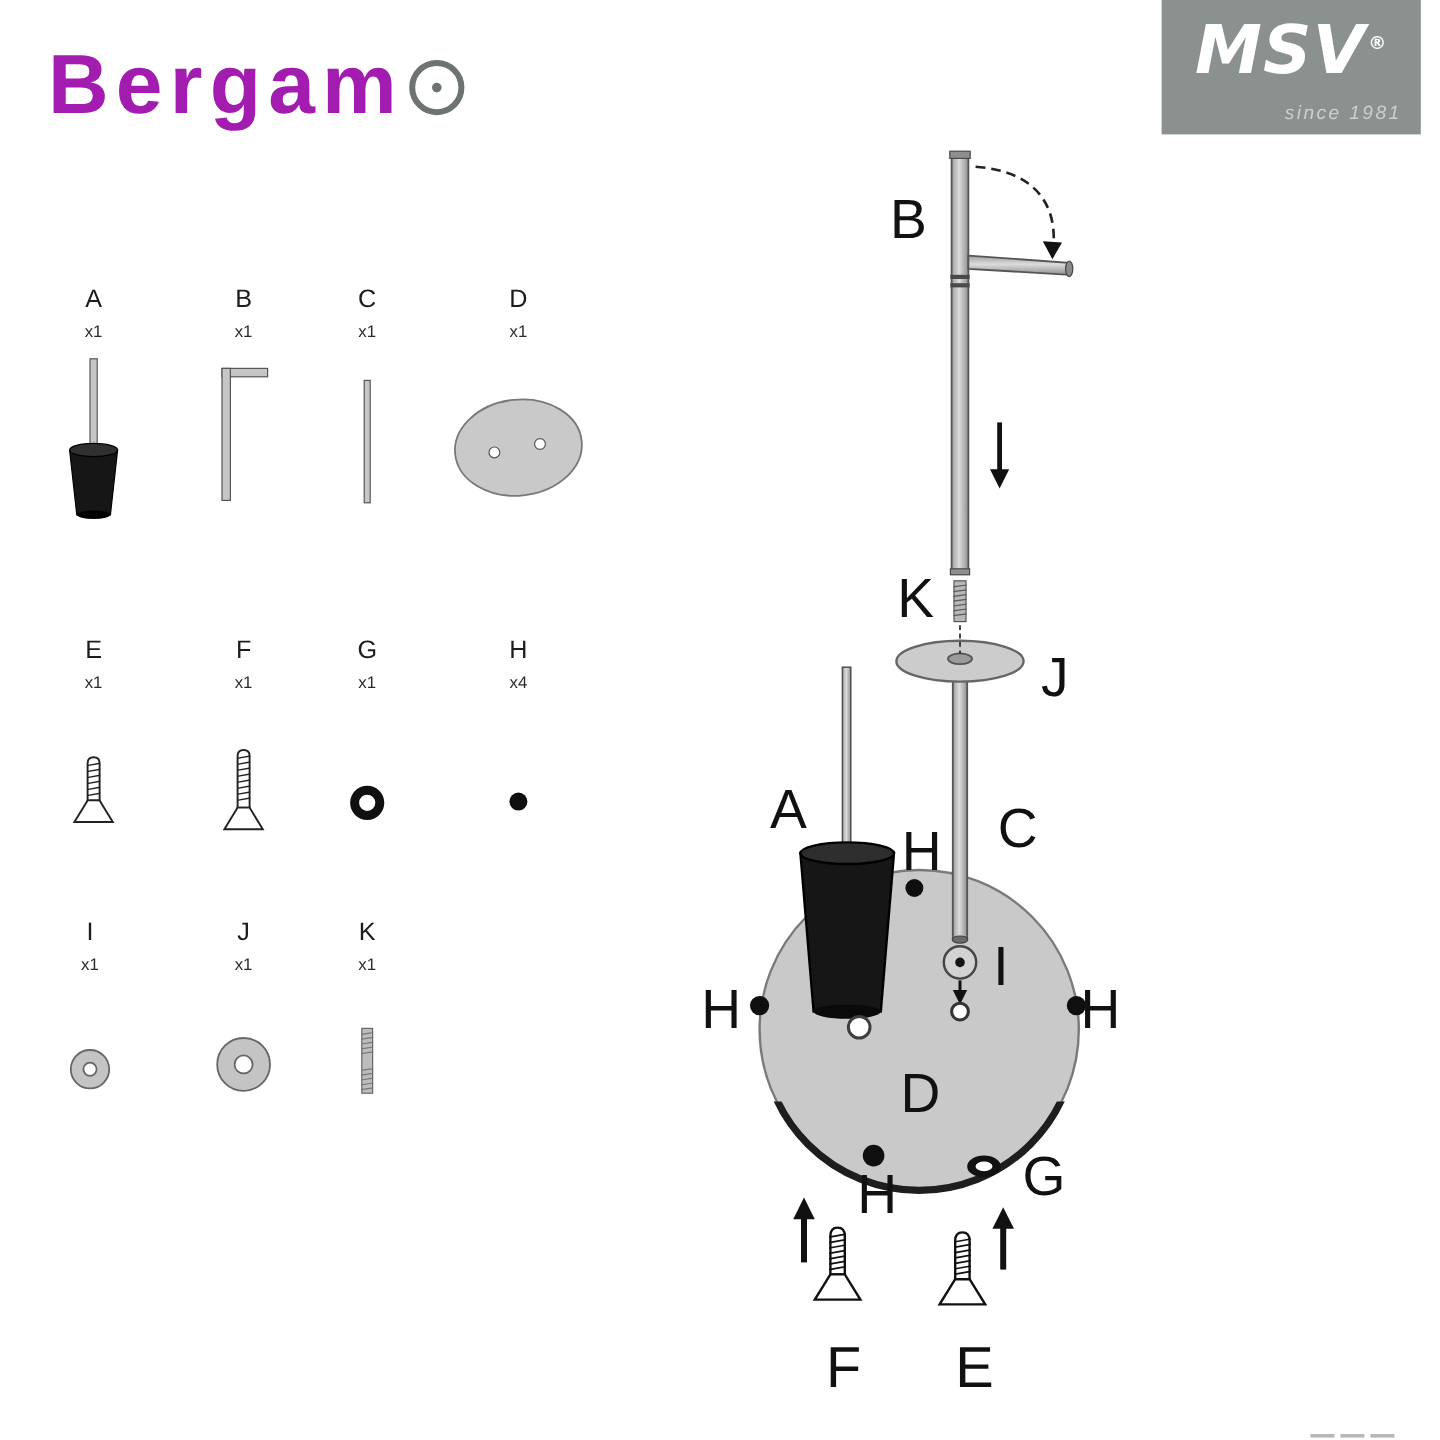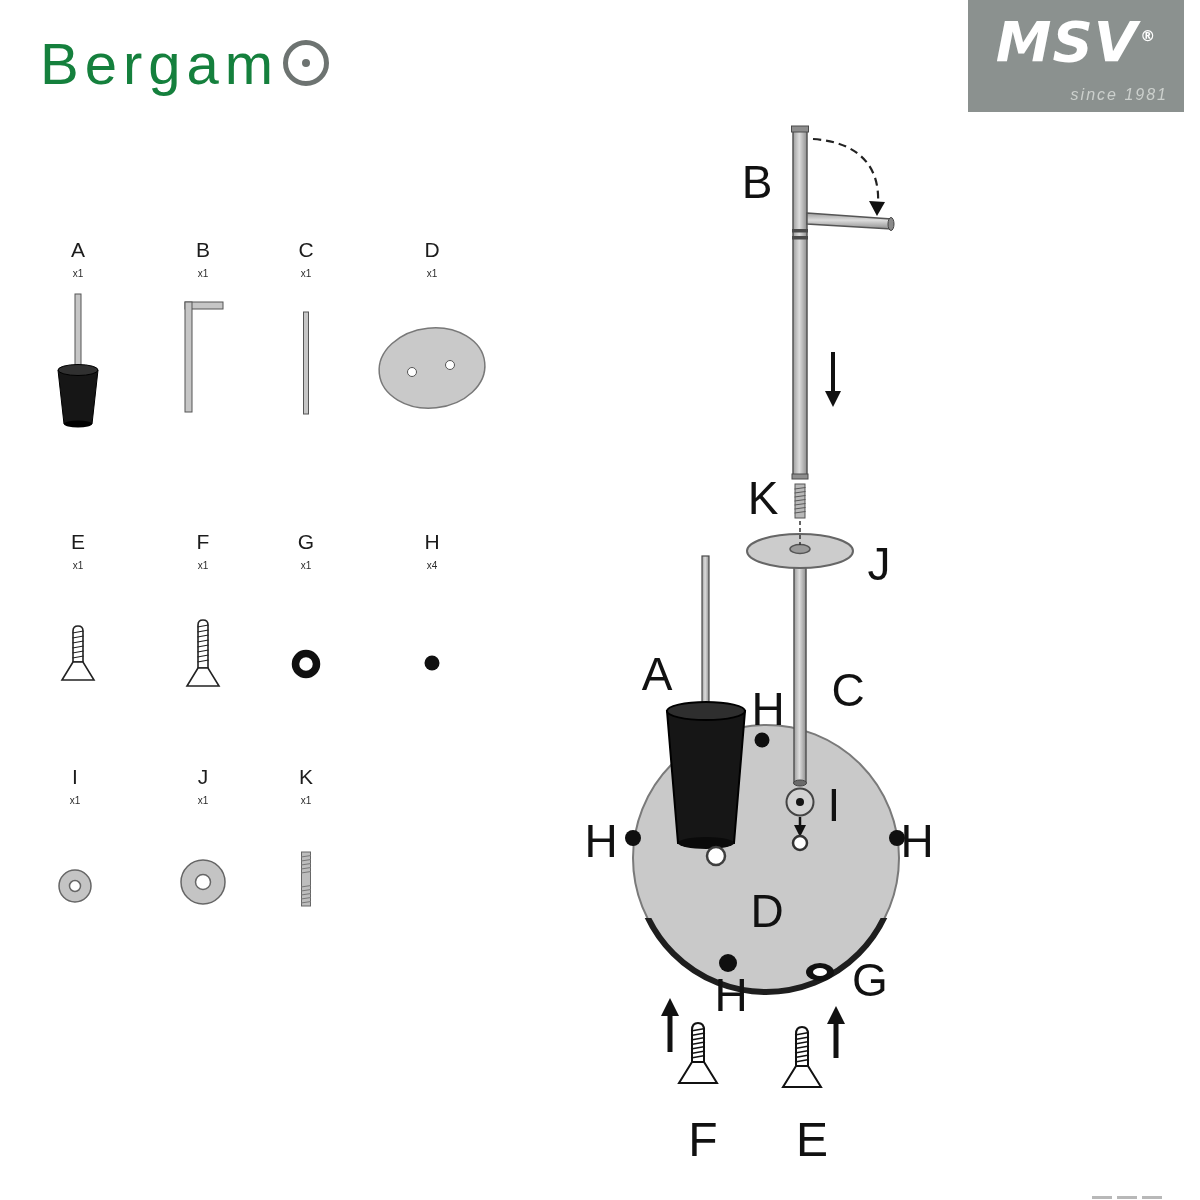--- a/index.html
+++ b/index.html
@@ -5,21 +5,21 @@
   html,body{margin:0;padding:0;}
   body{
     width:1200px;height:1200px;background:#ffffff;position:relative;overflow:hidden;
     font-family:"Liberation Sans", sans-serif;color:#1c1c1c;
   }
   .page{position:absolute;inset:0;}
 
   
   .title{
     position:absolute;left:40px;top:30px;
-    font-size:58px;letter-spacing:6px;font-weight:400;color:#15803d;
+    font-size:70px;letter-spacing:6px;font-weight:700;color:#a21caf;
     white-space:nowrap;
   }
   .o-glyph{
     display:inline-block;width:36px;height:36px;border:5px solid #6d7371;border-radius:50%;
     position:relative;transform:translateY(2px);margin-left:4px;
   }
   .o-glyph::after{
     content:"";position:absolute;left:50%;top:50%;width:8px;height:8px;border-radius:50%;
     background:#6d7371;transform:translate(-50%,-50%);
   }
@@ -33,21 +33,21 @@
   }
   .logo-brand .reg{font-size:15px;vertical-align:super;font-weight:700;margin-left:2px;}
   .logo-tagline{
     position:absolute;right:16px;bottom:8px;color:#ccd0cd;font-style:italic;
     font-size:16px;letter-spacing:2px;
   }
 
   
   .part{position:absolute;width:120px;text-align:center;}
   .part-letter{font-size:21px;color:#1c1c1c;}
-  .part-qty{font-size:10px;color:#2b2b2b;margin-top:6px;}
+  .part-qty{font-size:14px;color:#2b2b2b;margin-top:6px;}
   .part-icon{display:block;}
   .part-icon svg{display:block;margin:0 auto;}
 
   
   .assembly{position:absolute;left:540px;top:100px;width:660px;height:1100px;}
   .assembly text{
     font-family:"Liberation Sans", sans-serif;font-size:46px;fill:#111;
     text-anchor:middle;
   }
   .assembly text.big{font-size:48px;}

